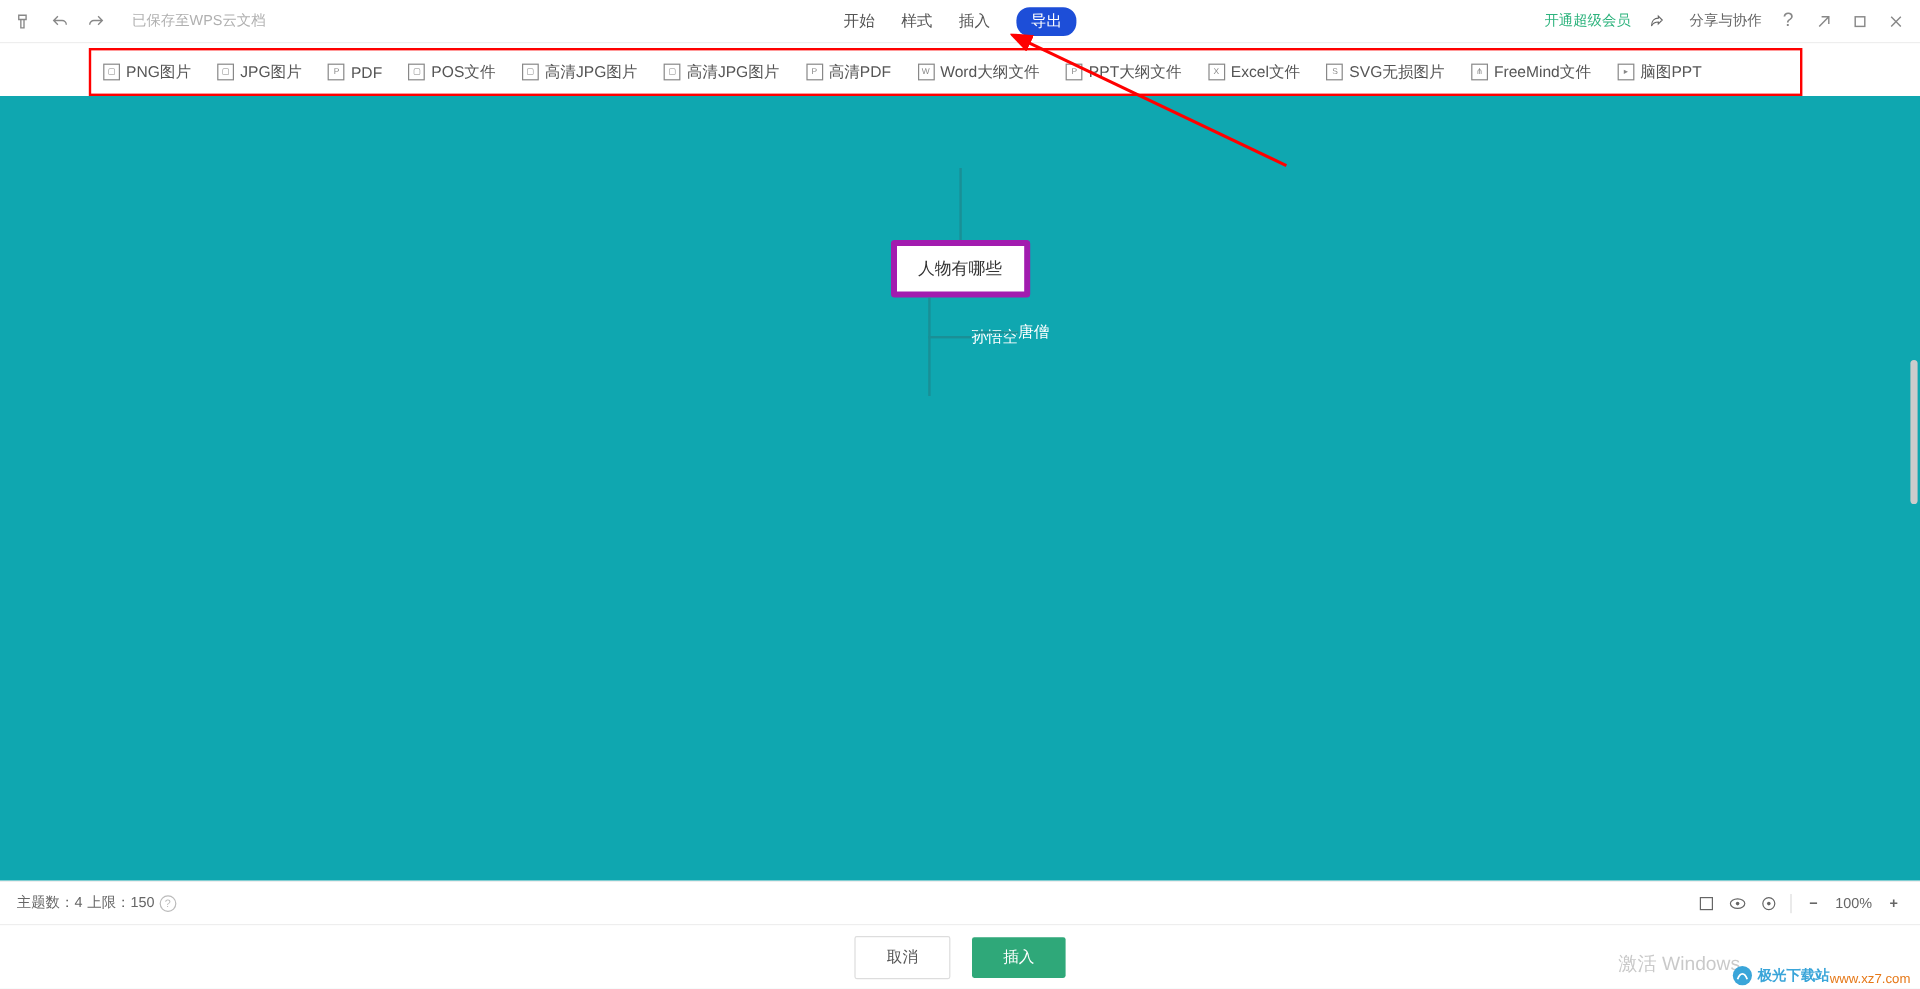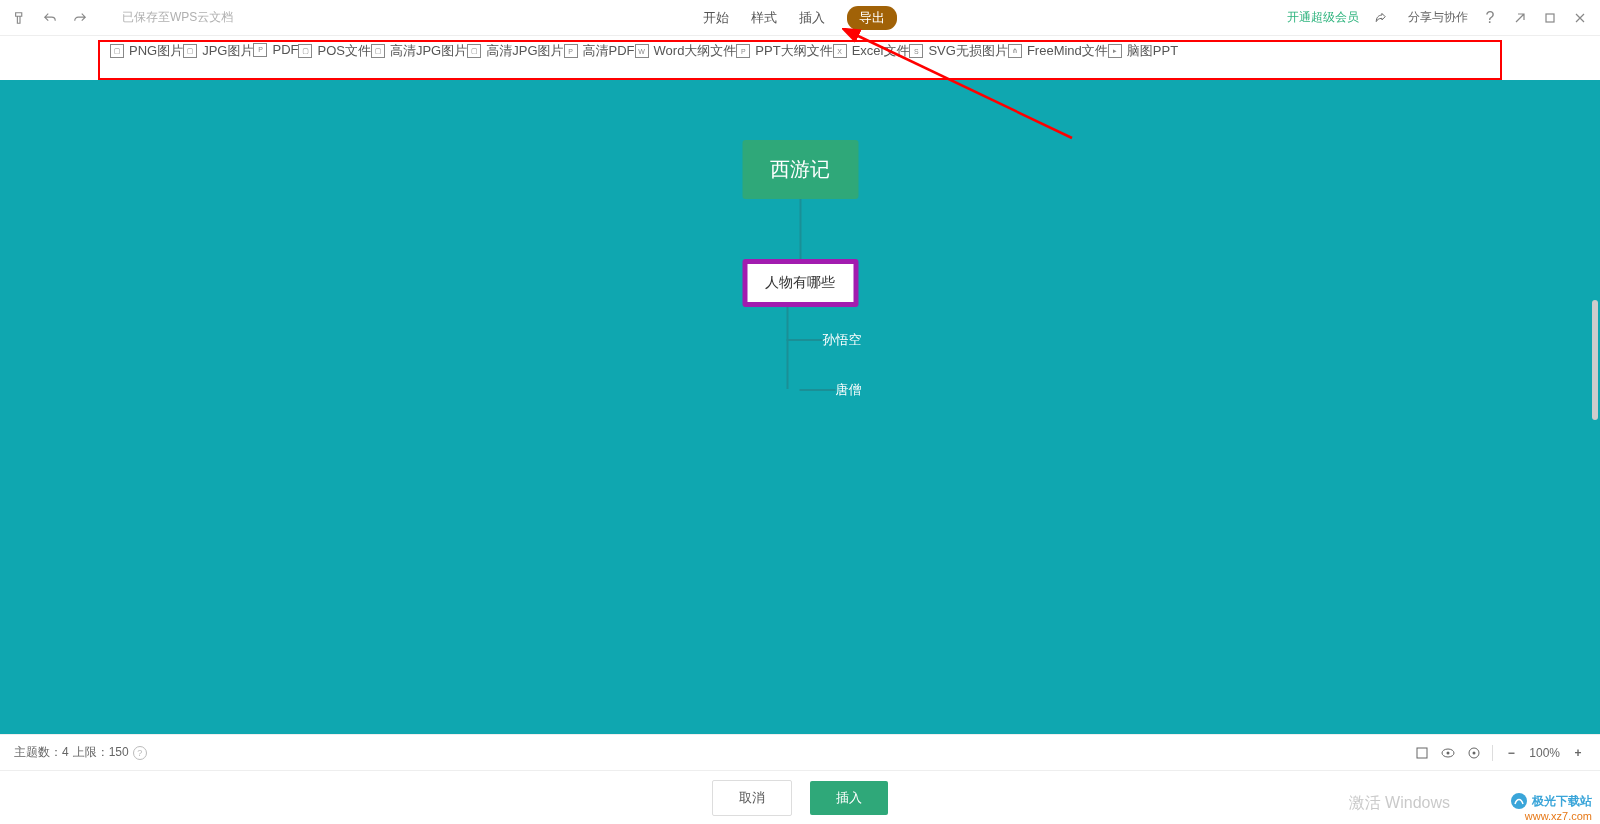--- a/index.html
+++ b/index.html
@@ -1,65 +1,65 @@
 <!DOCTYPE html>
 <html><head>
 <meta charset="utf-8">
 <style>
 * { margin: 0; padding: 0; box-sizing: border-box; font-family: "Microsoft YaHei", sans-serif; }
 body { width: 1600px; height: 824px; background: #fff; overflow: hidden; position: relative; }
 
 .top-bar { height: 36px; display: flex; align-items: center; padding: 0 12px; border-bottom: 1px solid #eee; position: relative; }
 .top-left { display: flex; align-items: center; gap: 14px; }
 .icon-btn { width: 16px; height: 16px; color: #888; cursor: pointer; display: flex; align-items: center; justify-content: center; }
-.save-status { color: #b0b0b0; font-size: 12px; margin-left: 20px; }
+.save-status { color: #b0b0b0; font-size: 12px; margin-left: 8px; }
 
 .top-tabs { position: absolute; left: 50%; transform: translateX(-50%); display: flex; gap: 22px; align-items: center; }
 .top-tab { font-size: 13px; color: #555; cursor: pointer; }
-.top-tab.active { background: #a16207; color: #fff; padding: 3px 12px; border-radius: 11px; }
+.top-tab.active { background: #1d4ed8; color: #fff; padding: 3px 12px; border-radius: 11px; }
 
 .top-right { margin-left: auto; display: flex; align-items: center; gap: 14px; }
 .vip-link { color: #2db37d; font-size: 12px; cursor: pointer; }
 .share-btn { color: #666; font-size: 12px; display: flex; align-items: center; gap: 22px; cursor: pointer; }
 .win-btn { width: 16px; height: 16px; color: #888; cursor: pointer; display: flex; align-items: center; justify-content: center; }
 
-.export-ribbon { height: 40px; border: 2px solid #ff0000; margin: 4px 98px 0 98px; display: flex; align-items: flex-start; padding: 0 10px; background: #fff; position: relative; z-index: 5; }
+.export-ribbon { height: 40px; border: 2px solid #ff0000; margin: 4px 98px 0 74px; display: flex; align-items: center; padding: 0 10px; gap: 22px; background: #fff; position: relative; z-index: 5; }
 .export-item { display: flex; align-items: center; gap: 5px; font-size: 13px; color: #555; cursor: pointer; white-space: nowrap; }
 .export-icon { width: 14px; height: 14px; border: 1px solid #888; display: inline-flex; align-items: center; justify-content: center; font-size: 7px; color: #888; }
 
 .canvas-area { position: absolute; top: 80px; left: 0; right: 0; bottom: 90px; background: #0fa7b0; overflow: hidden; }
 
 .message-bar { position: absolute; top: 4px; left: 50%; transform: translateX(-50%); background: #fff2d9; border: 1px solid #f5d999; padding: 8px 40px 8px 16px; font-size: 12px; color: #666; border-radius: 2px; display: flex; align-items: center; }
 .message-close { position: absolute; right: 12px; font-size: 14px; color: #999; cursor: pointer; }
 
 .mindmap { position: absolute; top: 60px; left: 50%; transform: translateX(-50%); display: flex; flex-direction: column; align-items: center; }
 .root-node { background: #2fa879; color: #fff; padding: 16px 28px; font-size: 20px; border-radius: 3px; margin-bottom: 0; }
 .connector-v1 { width: 2px; height: 60px; background: #1a8f96; }
 .child-node { background: #fff; color: #333; padding: 10px 18px; font-size: 14px; border-radius: 3px; border: 5px solid #a21caf; }
-.sub-branch { display: flex; flex-direction: column; align-items: flex-end; margin-top: 0; position: relative; padding-left: 36px; }
+.sub-branch { display: flex; flex-direction: row; align-items: center; margin-top: 0; position: relative; padding-left: 36px; }
 .sub-line-v { position: absolute; left: 0; top: 0; width: 2px; height: 82px; background: #1a8f96; }
 .sub-row { display: flex; align-items: center; height: 50px; position: relative; }
 .sub-line-h { width: 36px; height: 2px; background: #1a8f96; position: absolute; left: -36px; }
 .sub-label { color: #fff; font-size: 13px; }
 
 .arrow-annotation { position: absolute; top: 28px; left: 842px; pointer-events: none; z-index: 10; }
 
 .scrollbar-v { position: absolute; right: 2px; top: 300px; width: 6px; height: 120px; background: #ccc; border-radius: 3px; }
 
 .status-bar { position: absolute; bottom: 54px; left: 0; right: 0; height: 36px; background: #fff; border-top: 1px solid #eee; display: flex; align-items: center; padding: 0 14px; font-size: 12px; color: #666; }
 .status-left { display: flex; gap: 4px; align-items: center; }
 .help-icon { width: 14px; height: 14px; border: 1px solid #bbb; border-radius: 50%; display: inline-flex; align-items: center; justify-content: center; font-size: 9px; color: #bbb; }
 .status-right { margin-left: auto; display: flex; align-items: center; gap: 10px; }
 .zoom-btn { width: 16px; height: 16px; cursor: pointer; color: #666; display: flex; align-items: center; justify-content: center; font-weight: bold; }
 
 .bottom-bar { position: absolute; bottom: 0; left: 0; right: 0; height: 54px; background: #fff; border-top: 1px solid #eee; display: flex; align-items: center; justify-content: center; gap: 18px; }
 .btn-cancel { padding: 8px 26px; border: 1px solid #ddd; background: #fff; color: #555; font-size: 13px; border-radius: 2px; cursor: pointer; }
 .btn-insert { padding: 8px 26px; background: #2fa879; color: #fff; font-size: 13px; border: none; border-radius: 2px; cursor: pointer; }
 
-.watermark { position: absolute; bottom: 2px; right: 8px; display: flex; flex-direction: column; align-items: flex-end; font-size: 12px; color: #aaa; pointer-events: none; }
+.watermark { position: absolute; bottom: 2px; right: 8px; display: flex; flex-direction: row; align-items: flex-end; font-size: 12px; color: #aaa; pointer-events: none; }
 .watermark-logo { display: flex; align-items: center; gap: 4px; color: #3aa5d9; font-weight: bold; }
 .activate-win { position: absolute; bottom: 10px; right: 150px; font-size: 16px; color: rgba(120,120,120,0.4); pointer-events: none; }
 </style>
 </head>
 <body>
 
 <div class="top-bar">
   <div class="top-left">
     <span class="icon-btn">
         <svg width="14" height="14" viewBox="0 0 16 16">
@@ -171,21 +171,20 @@
       <marker id="ah" markerWidth="10" markerHeight="10" refX="2" refY="3" orient="auto">
         <path d="M0,0 L0,6 L8,3 z" fill="#ff0000"></path>
       </marker>
     </defs>
   <line x1="230" y1="110" x2="12" y2="6" stroke="#ff0000" stroke-width="2.5" marker-end="url(#ah)"></line>
 </svg>
 
 <div class="canvas-area">
 
   <div class="mindmap">
-    <div class="root-node">西游记</div>
     <div class="connector-v1"></div>
     <div class="child-node">人物有哪些</div>
     <div style="align-self:flex-start; margin-left:48px;">
       <div class="sub-branch">
         <div class="sub-line-v"></div>
         <div class="sub-row" style="margin-top:8px;">
           <div class="sub-line-h"></div>
           <span class="sub-label">孙悟空</span>
         </div>
         <div class="sub-row">

